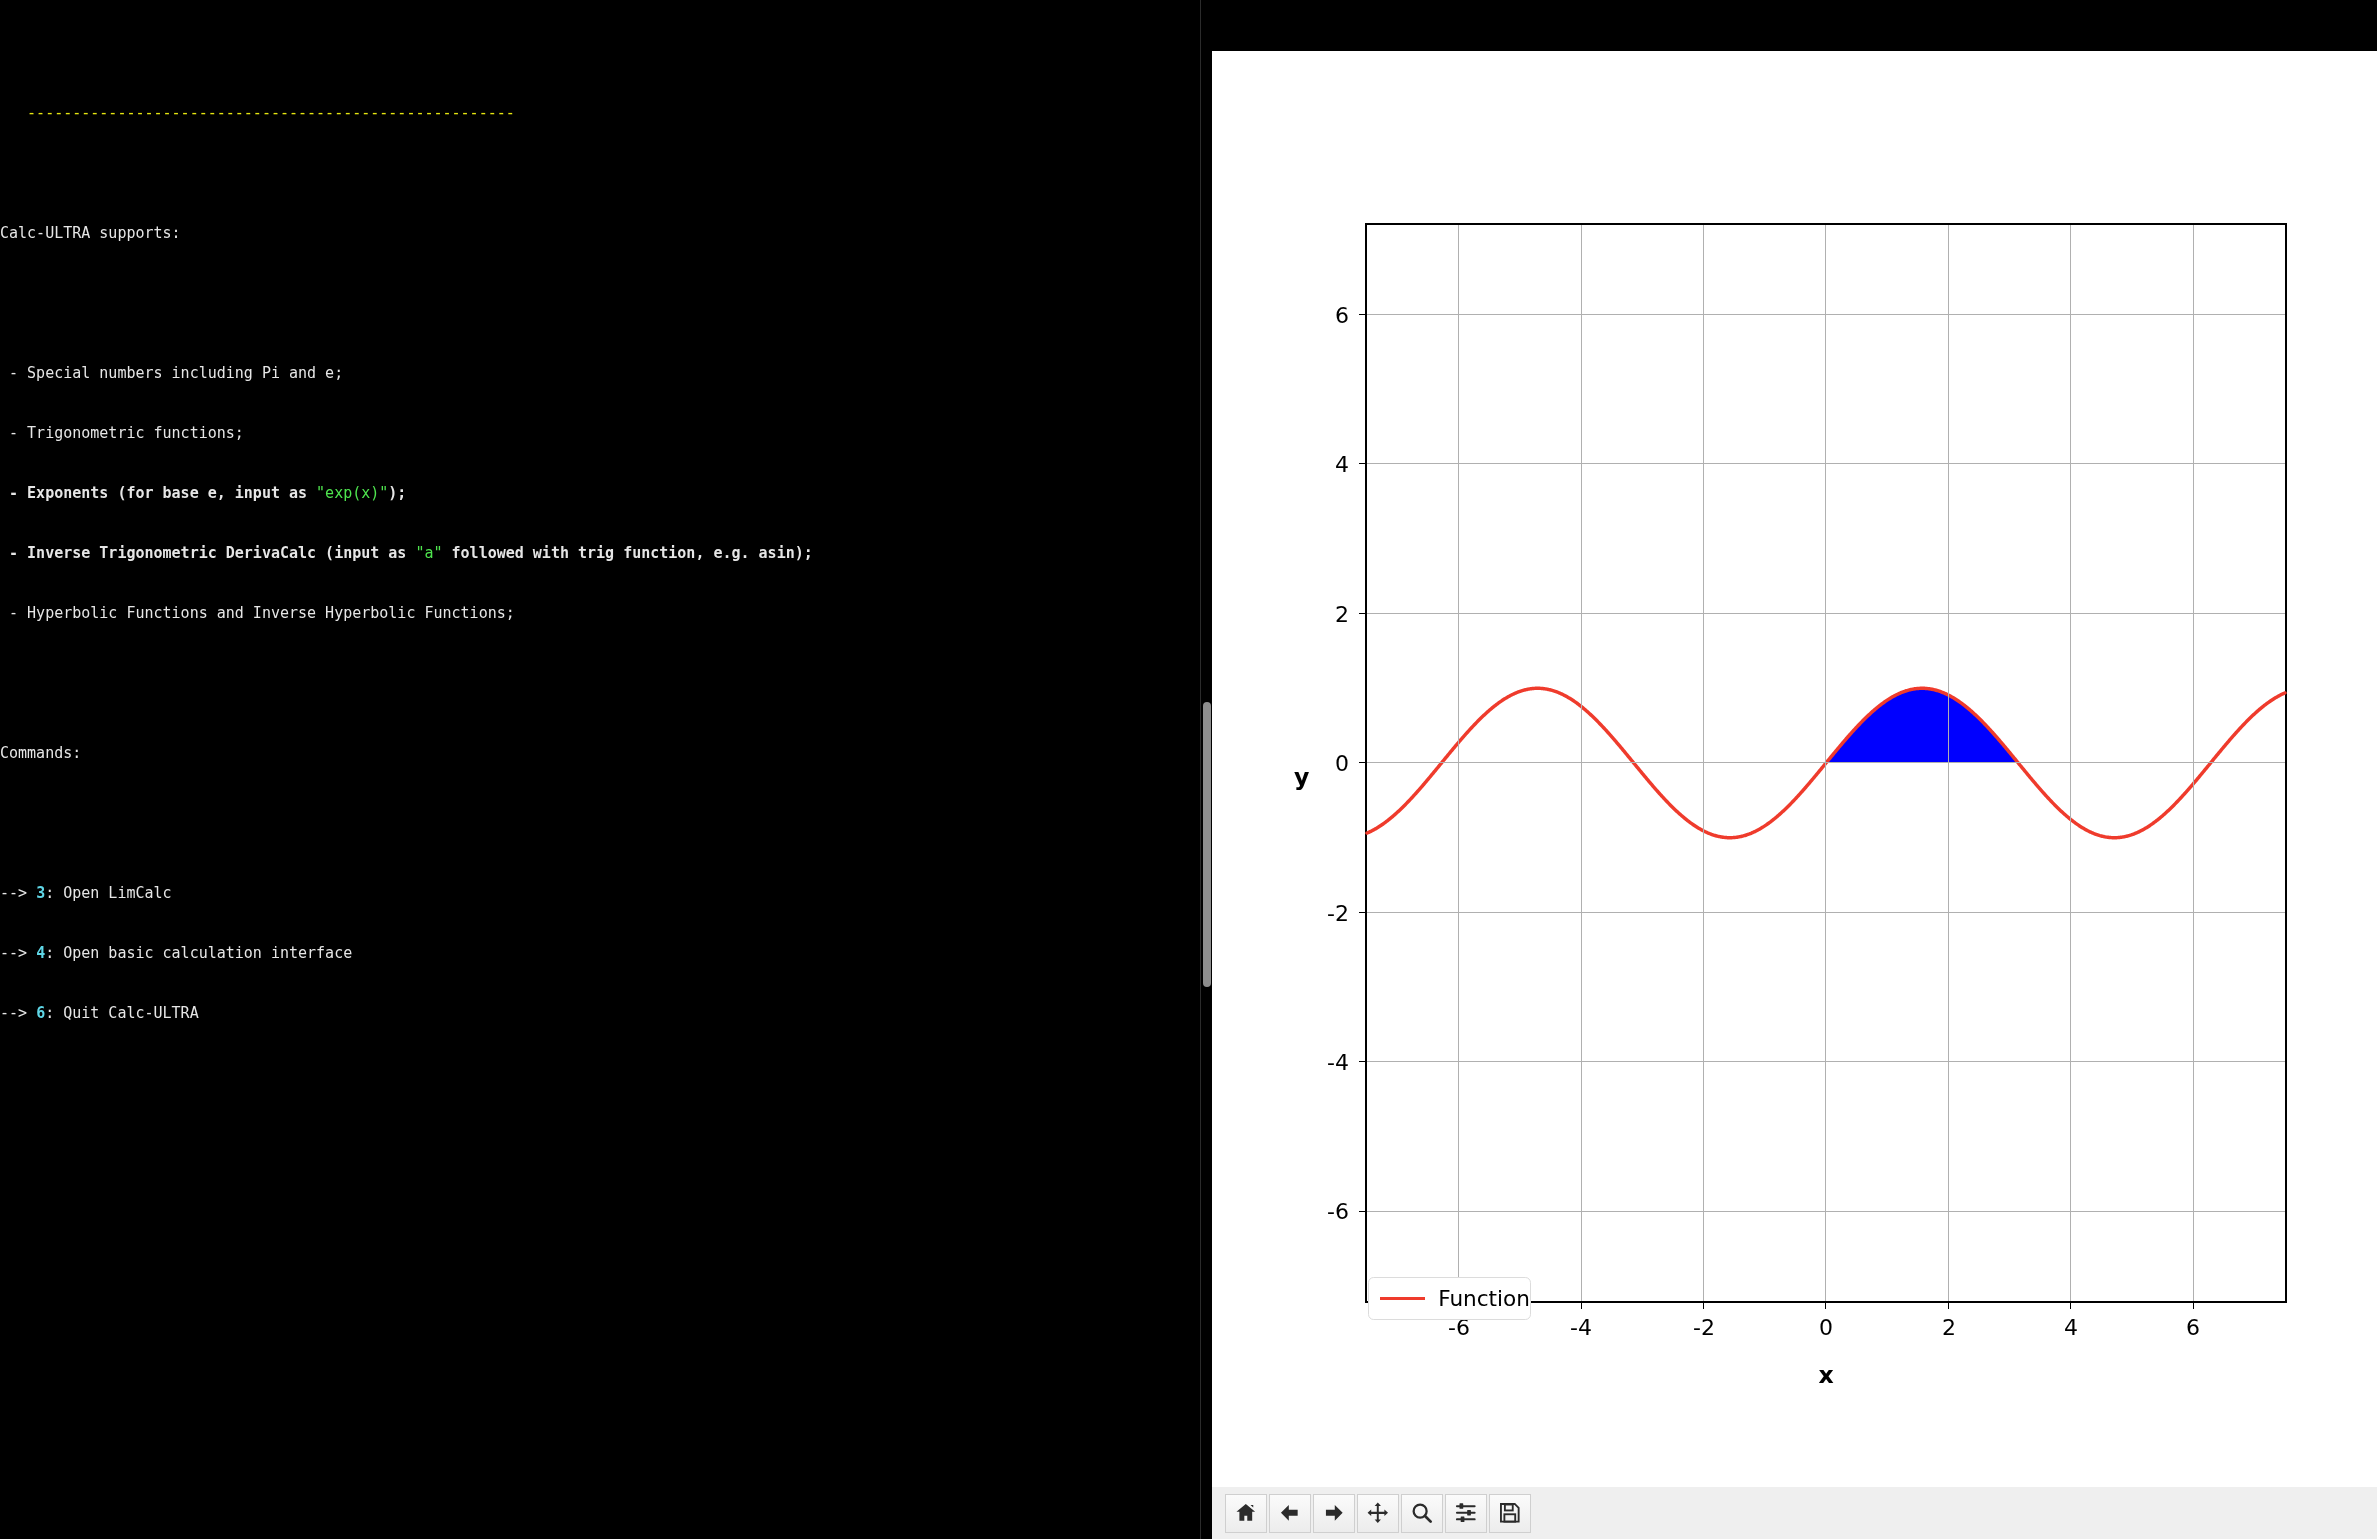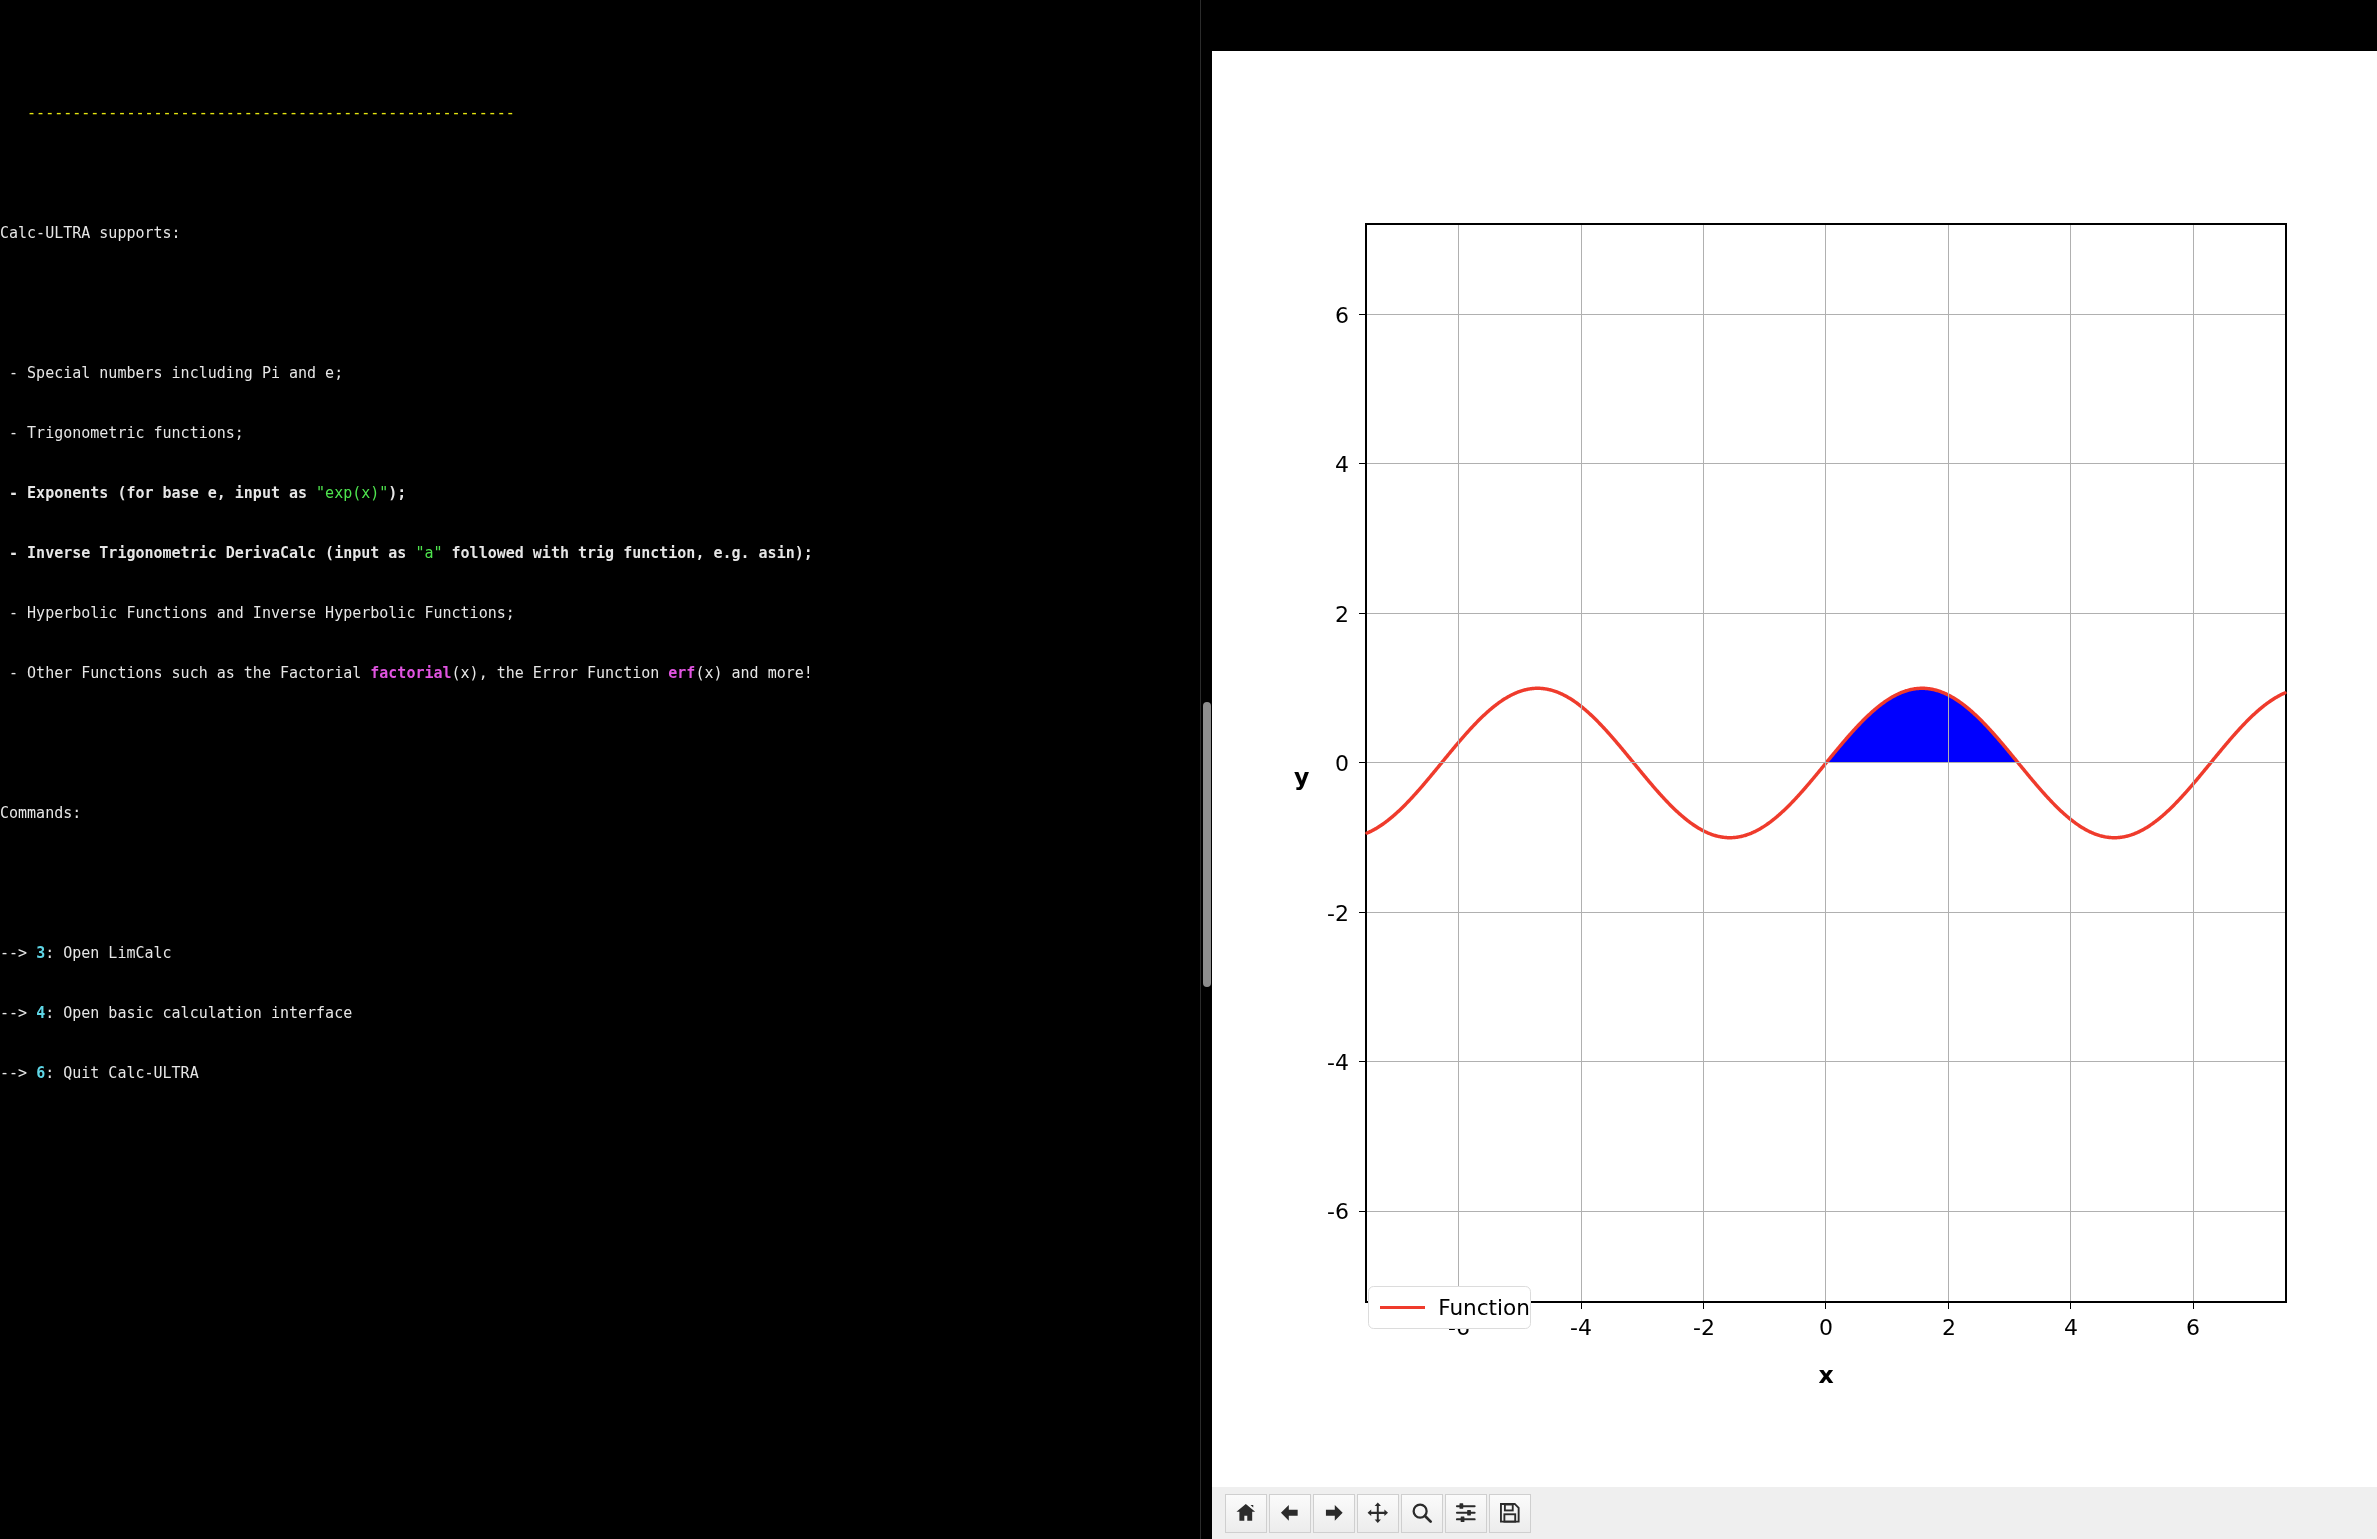--- a/index.html
+++ b/index.html
@@ -161,21 +161,20 @@
     top: 1226px;
     width: 163px; height: 43px;
     background: #ffffff;
     border: 1.4px solid #dcdcdc;
     border-radius: 5.6px;
     display: flex;
     align-items: center;
     padding-left: 11px;
     gap: 13px;
     z-index: 6;
-    margin-top: 9px;
   }
   #legend-line {
     width: 46px; height: 3.5px;
     background: #ef3b2c;
   }
   #legend-label {
     font-family: "DejaVu Sans", sans-serif;
     font-size: 21.6px;
     color: #000;
   }
@@ -215,21 +214,20 @@
       <div class="line"><span class="c-yellow">   ------------------------------------------------------</span></div>
       <div class="blank"></div>
       <div class="line"><span class="c-grey">Calc-ULTRA supports:</span></div>
       <div class="blank"></div>
 
       <div class="line"><span class="c-grey"> - Special numbers including Pi and e;</span></div>
       <div class="line"><span class="c-grey"> - Trigonometric functions;</span></div>
       <div class="line"><span class="c-grey c-bold"> - Exponents (for base e, input as </span><span class="c-green">"exp(x)"</span><span class="c-grey c-bold">);</span></div>
       <div class="line"><span class="c-grey c-bold"> - Inverse Trigonometric DerivaCalc (input as </span><span class="c-green">"a"</span><span class="c-grey c-bold"> followed with trig function, e.g. asin);</span></div>
       <div class="line"><span class="c-grey"> - Hyperbolic Functions and Inverse Hyperbolic Functions;</span></div>
-      <div class="line"><span class="c-grey"> - Other Functions such as the Factorial </span><span class="c-magenta c-bold">factorial</span><span class="c-grey">(x), the Error Function </span><span class="c-magenta c-bold">erf</span><span class="c-grey">(x) and more!</span></div>
 
       <div class="blank"></div>
       <div class="line"><span class="c-grey">Commands:</span></div>
       <div class="blank"></div>
 
       <div class="line"><span class="c-grey">--&gt; </span><span class="c-cyan c-bold">3</span><span class="c-grey">: Open LimCalc</span></div>
       <div class="line"><span class="c-grey">--&gt; </span><span class="c-cyan c-bold">4</span><span class="c-grey">: Open basic calculation interface</span></div>
       <div class="line"><span class="c-grey">--&gt; </span><span class="c-cyan c-bold">6</span><span class="c-grey">: Quit Calc-ULTRA</span></div>
 
       <div class="blank"></div>

